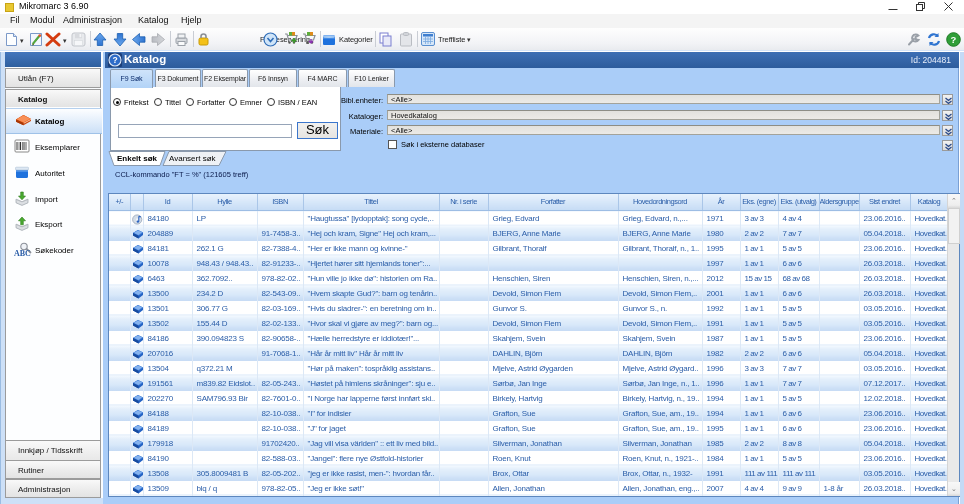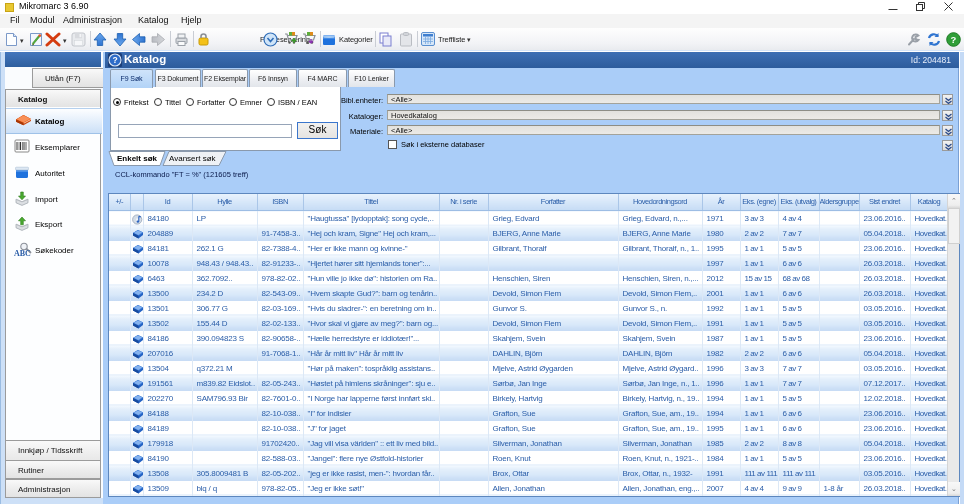--- a/index.html
+++ b/index.html
@@ -43,21 +43,21 @@
 
 .tab { position:absolute; top:17px; height:18px; background:linear-gradient(#ffffff,#eceef2 60%,#e2e5ea); border:1px solid #8a99ac; border-bottom:none; border-radius:2px 2px 0 0; font-size:7px; letter-spacing:-0.1px; color:#222; text-align:center; white-space:nowrap; line-height:17px; }
 .tab.sel { background:linear-gradient(#cfe3fa,#b2d3f7); z-index:3; height:19px; color:#0a2a6a; }
 
 
 #searchpanel { left:7px; top:35px; width:231px; height:64px; background:#ffffff; border:1px solid #8a99ac; border-top:none; z-index:2; }
 .radio { position:absolute; width:8px; height:8px; border-radius:50%; background:#fff; border:1px solid #333; }
 .radio.on::after { content:""; position:absolute; left:1.5px; top:1.5px; width:3px; height:3px; border-radius:50%; background:#000; }
 .rlabel { position:absolute; font-size:7.5px; color:#000; }
 #searchinput { position:absolute; left:7px; top:37px; width:174px; height:14px; border:1px solid #96a4b8; background:#fff; outline:none; }
-#sokbtn { position:absolute; left:186px; top:35px; width:41px; height:17px; background:linear-gradient(#f2f1ef,#e6e4e1); border:1.5px solid #3b76cc; font-size:10px; text-align:center; line-height:14px; color:#000; }
+#sokbtn { position:absolute; left:186px; top:35px; width:41px; height:17px; background:linear-gradient(#f2f1ef,#e6e4e1); border:1.5px solid #3b76cc; font-size:13px; text-align:center; line-height:14px; color:#000; }
 
 
 .btab { position:absolute; font-size:8px; }
 #ccl { position:absolute; left:12px; top:118px; font-size:7.5px; color:#0a1a4a; }
 
 
 .flabel { position:absolute; font-size:7.5px; color:#000; text-align:right; width:70px; }
 .ffield { position:absolute; left:284px; width:553px; height:10px; background:linear-gradient(#e2e1dd,#eceae6); border:1px solid #a3a39b; border-top-color:#8d8d85; font-size:7.5px; color:#111; padding:0px 3px; line-height:9px; }
 .fbtn { position:absolute; left:839px; width:11px; height:11px; background:linear-gradient(#f2f2f2,#dcdcdc); border:1px solid #9a9a9a; }
 .fbtn svg { position:absolute; left:1px; top:1.5px; }
@@ -241,21 +241,21 @@
       <path d="M3.5 14 v-4 h4 z" fill="#2f74d0"></path>
     </svg>
 <svg style="position:absolute;left:946px;top:4px" width="15" height="15" viewBox="0 0 15 15">
       <circle cx="7.5" cy="7.5" r="6.8" fill="#2f9e38" stroke="#1c7a24"></circle>
       <text x="7.5" y="11" text-anchor="middle" font-size="9.5" font-weight="bold" fill="#fff" font-family="Liberation Sans">?</text>
     </svg>
 </div>
 
 <div class="abs" id="sidebar">
   <div class="abs" id="sbbluetop"></div>
-  <div class="abs sbbtn" style="top:16px; height:20px;margin-left:27px;">Utlån (F7)</div>
+  <div class="abs sbbtn" style="top:16px; height:20px;">Utlån (F7)</div>
   <div class="abs sbbtn" style="top:37px; height:19px; font-weight:bold;">Katalog</div>
   <div class="abs" id="sbpanel">
     <div class="sbitem" id="sbsel" style="top:1px;">
       <span class="ic"><svg width="19" height="14" viewBox="0 0 19 14">
             <path d="M2 8.8 L9.5 12.3 L17 8 L17 6 L9.5 2 L2 6.6 Z" fill="#cc4a10"></path>
             <path d="M2 6.6 L9.5 10 L17 6 L9.5 2 Z" fill="#ee6a24"></path>
             <path d="M2.8 6.3 L9.5 9.3 L16.2 5.8 L9.5 2.6 Z" fill="#f89058"></path>
             <path d="M9.5 10 L17 6 L17 6.8 L9.5 10.8 Z" fill="#ffd8c0"></path>
             <path d="M2 6.6 L2 8.8 L9.5 12.3 L9.5 10 Z" fill="#a83806"></path>
           </svg></span>

